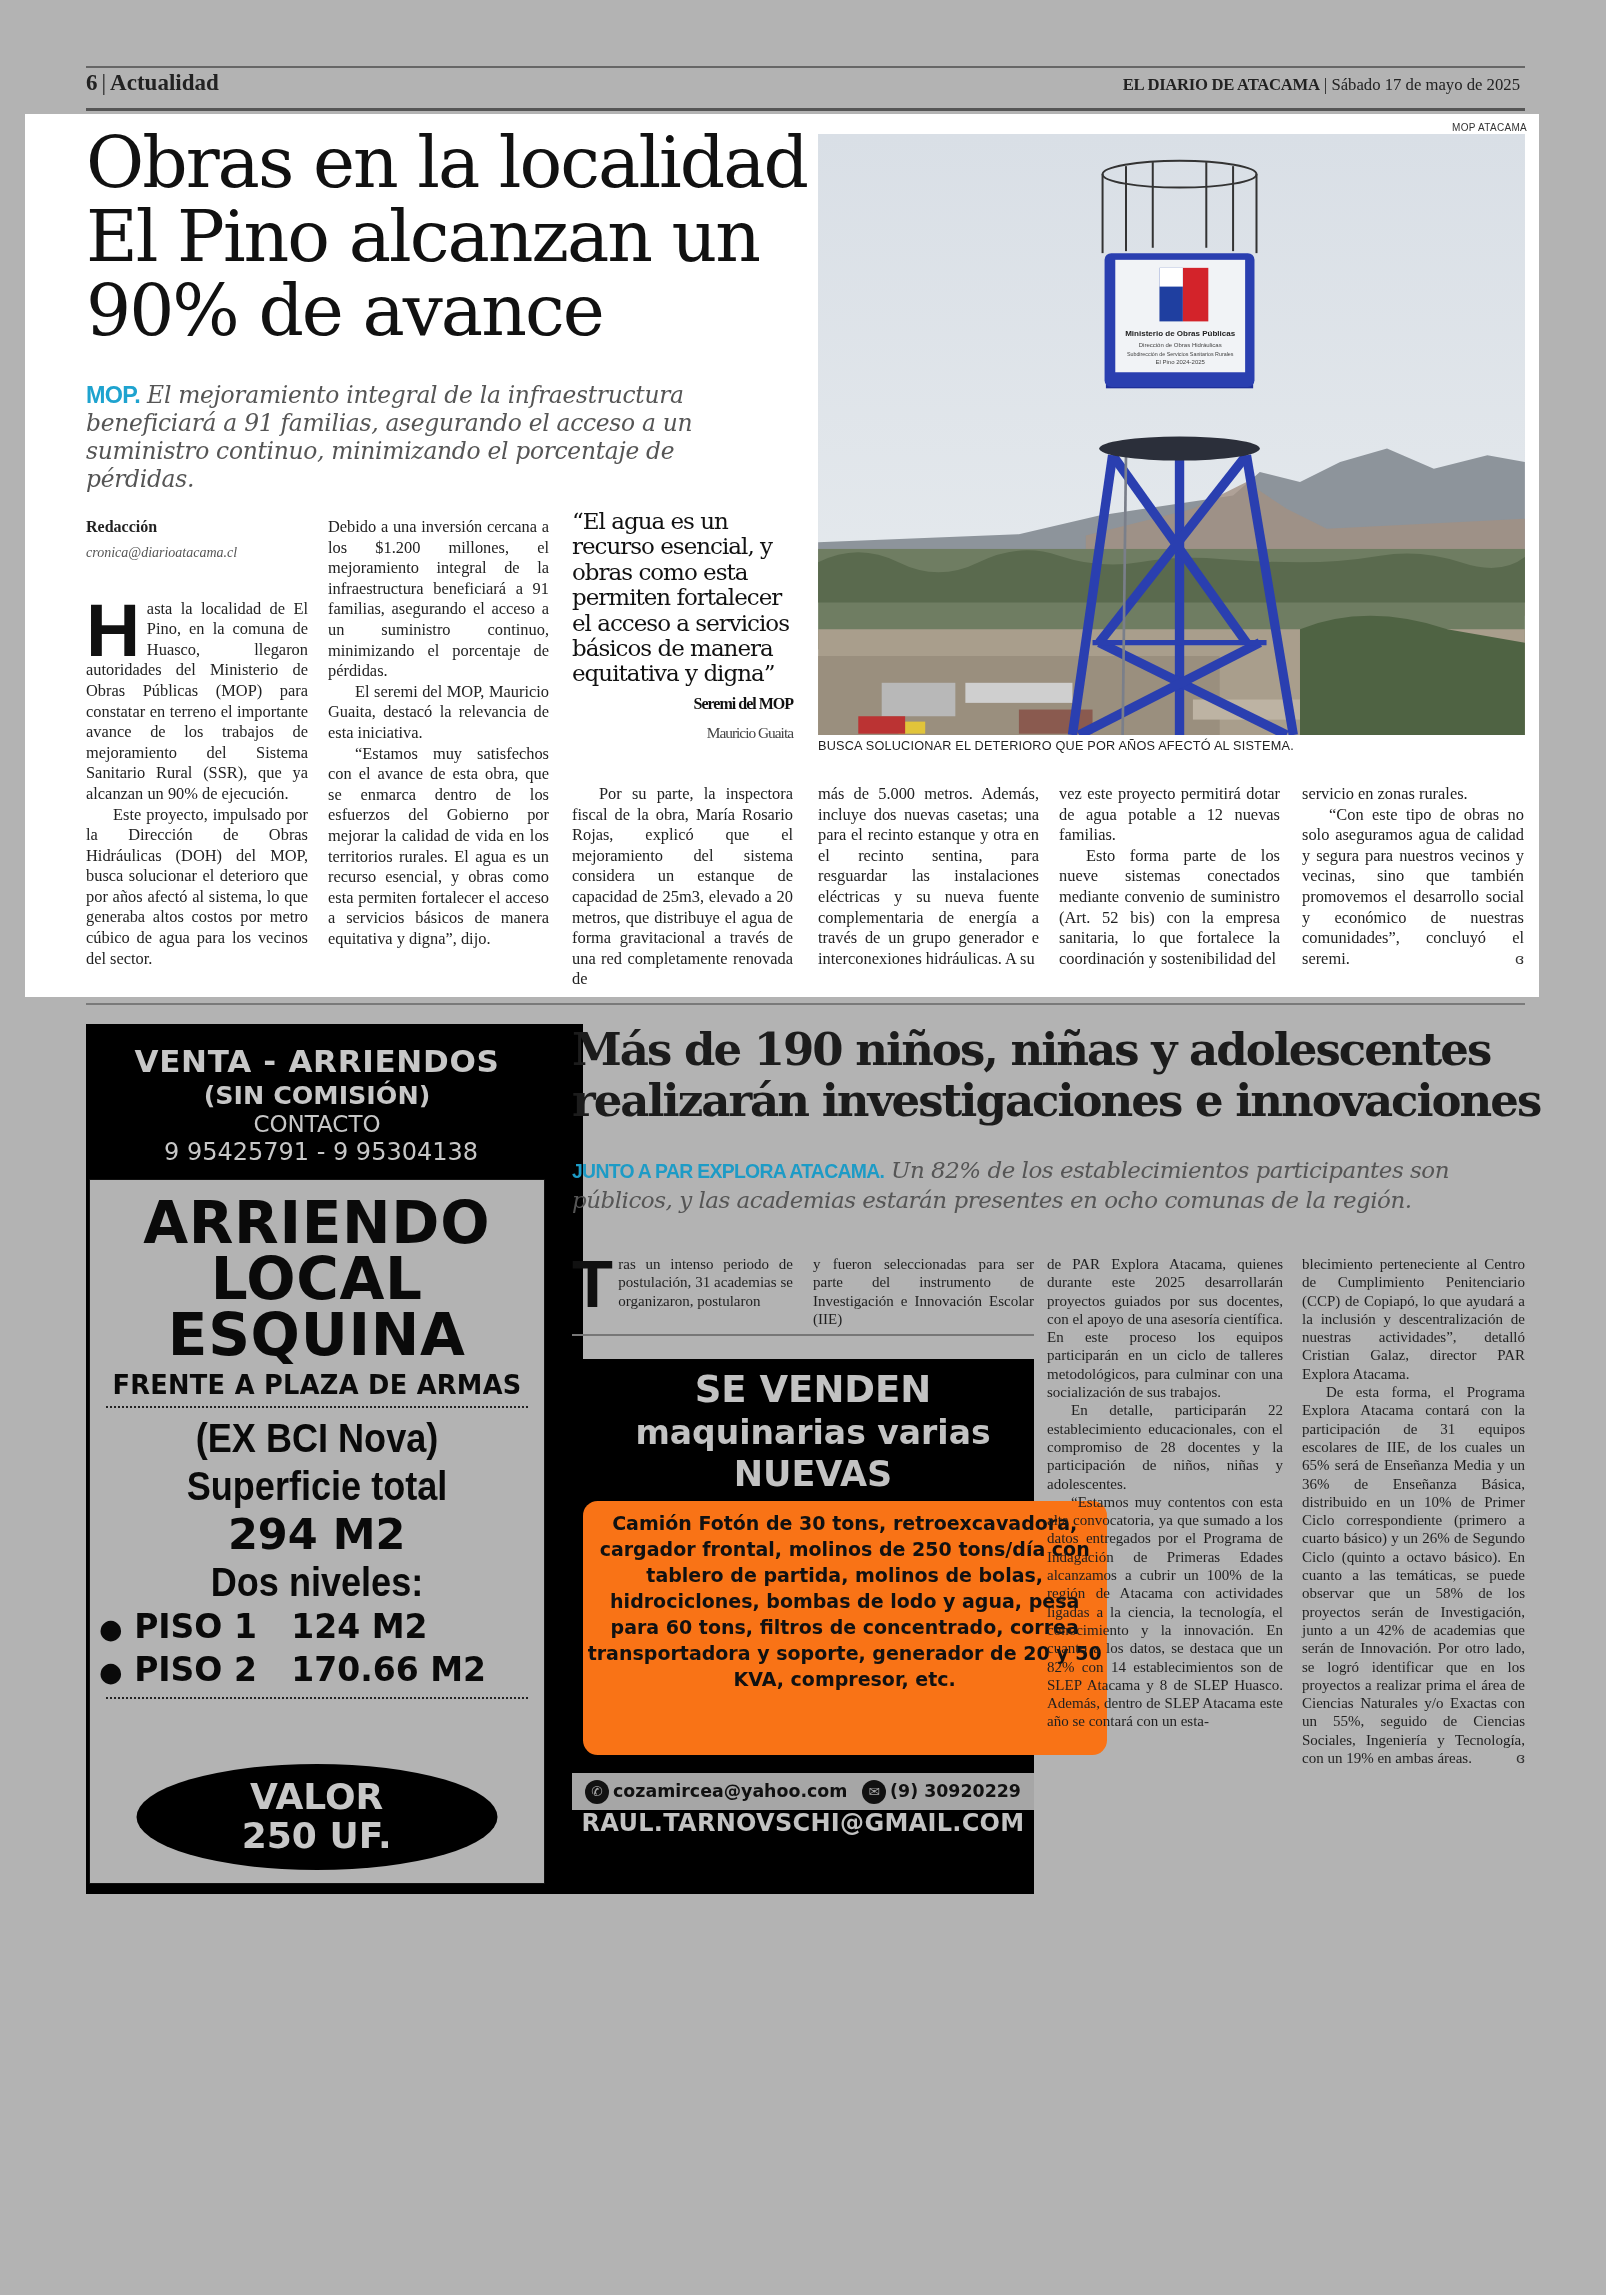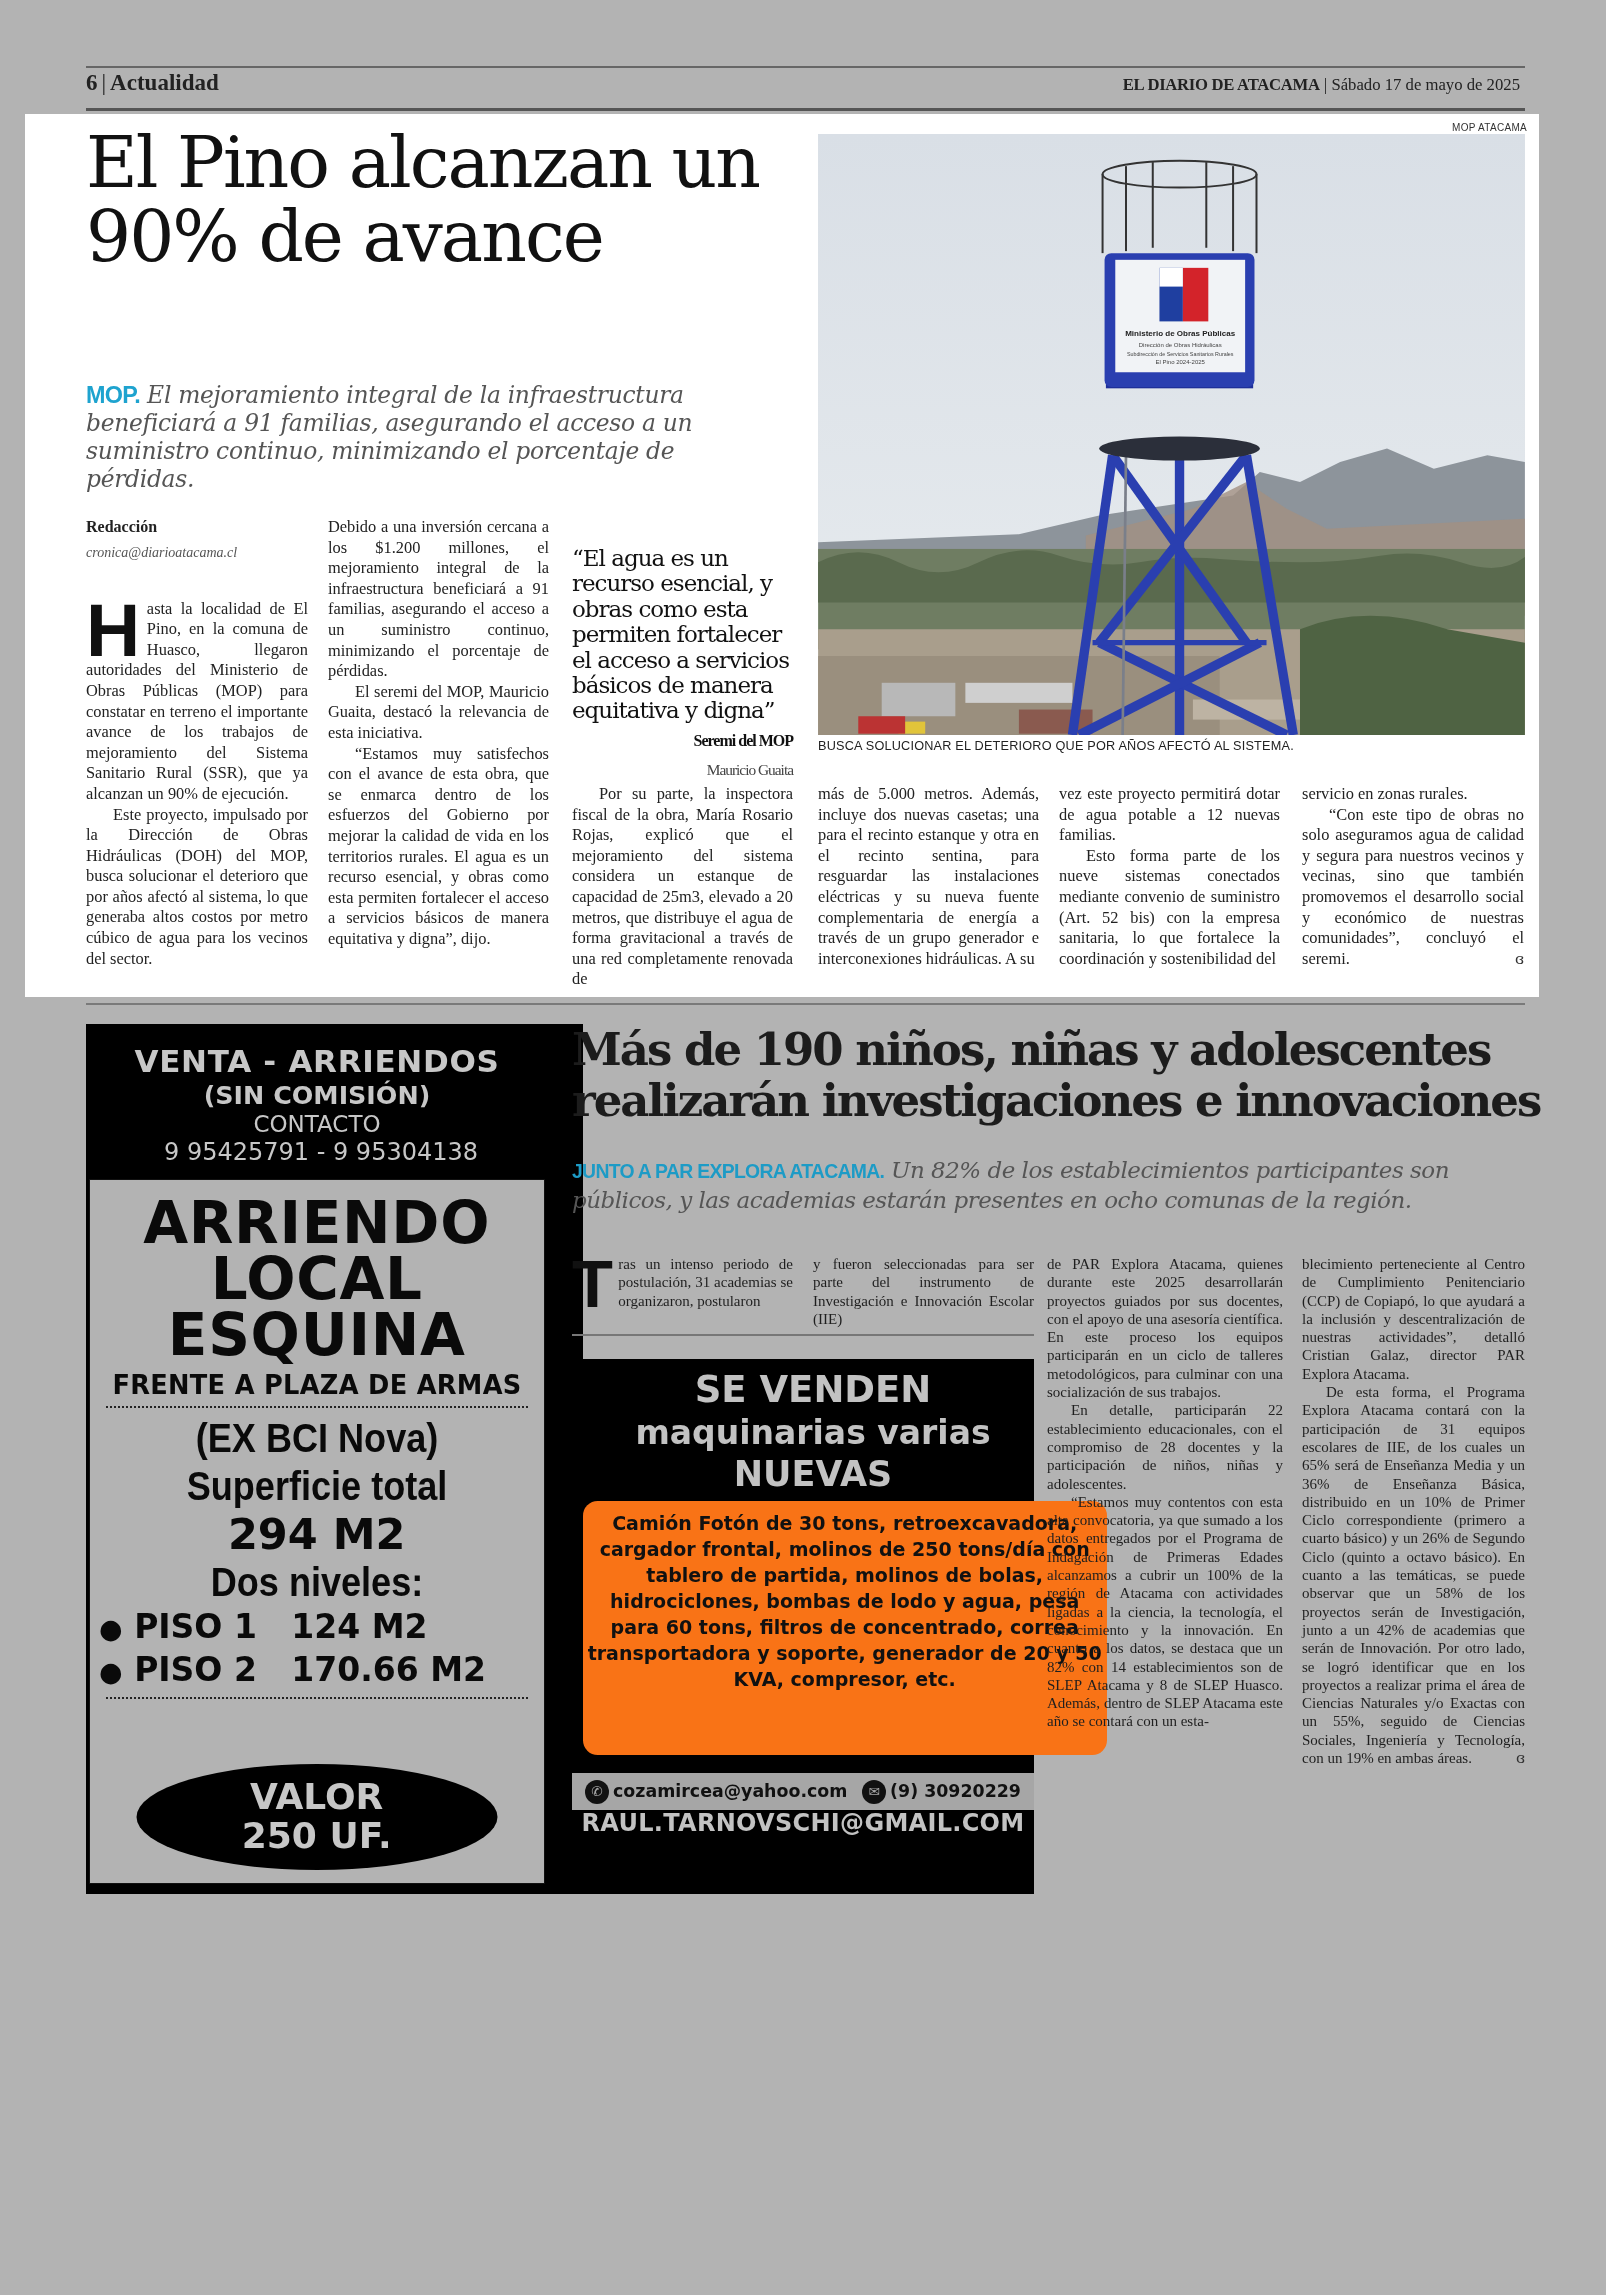--- a/index.html
+++ b/index.html
@@ -25,21 +25,21 @@
   .deck { left: 86px; top: 381px; width: 616px; font-family: "DejaVu Serif", serif; font-style: italic; font-size: 23.4px; line-height: 28px; color: #555; letter-spacing: -0.3px; }
   .kicker { font-family: "Liberation Sans", sans-serif; font-style: normal; font-weight: bold; color: #1ea3cf; letter-spacing: -0.7px; }
 
   .col { position: absolute; font-family: "Liberation Serif", serif; font-size: 16.4px; line-height: 20.6px; color: #222; text-align: justify; hyphens: manual; }
   .col p { text-indent: 0; }
   .col p + p { text-indent: 27px; }
   .byline-name { font-family: "Liberation Serif", serif; font-weight: bold; font-size: 16px; color: #222; }
   .byline-mail { font-family: "Liberation Serif", serif; font-style: italic; font-size: 14px; color: #555; margin-top: 5.4px; }
   .dropcap { float: left; font-family: "Liberation Sans", sans-serif; font-weight: bold; font-size: 75px; line-height: 59px; margin: 2.7px 6.7px 0 0; color: #111; }
 
-  .pullquote { left: 572px; top: 509px; width: 221px; font-family: "DejaVu Serif", serif; font-size: 23px; line-height: 25.4px; color: #111; letter-spacing: -1px; margin-top: 37px; }
+  .pullquote { left: 572px; top: 509px; width: 221px; font-family: "DejaVu Serif", serif; font-size: 23px; line-height: 25.4px; color: #111; letter-spacing: -1px; }
   .pq-role { right: 0; text-align: right; font-family: "Liberation Serif", serif; font-weight: bold; font-size: 16px; margin-top: 4px; }
   .pq-name { text-align: right; font-family: "Liberation Serif", serif; font-size: 15.4px; color: #444; margin-top: 4px; }
 
   .photo { left: 818px; top: 134px; width: 707px; height: 601px; overflow: hidden; background: #dfe4e8; }
   .caption { left: 818px; top: 739px; font-family: "Liberation Sans", sans-serif; font-size: 12.7px; color: #222; letter-spacing: 0.2px; }
   .endmark { font-family: "DejaVu Serif", serif; float: right; font-size: 14.7px; color: #333; }
 
   
   .ad1 { left: 86px; top: 1024px; width: 497px; height: 870px; background: #000; }
   .ad1-top { position: absolute; left: 0; top: 0; width: 462px; height: 155px; text-align: center; color: #c7c7c7; font-family: "DejaVu Sans", sans-serif; font-weight: bold; }
@@ -87,20 +87,21 @@
   <span> | </span>
   <span>Sábado 17 de mayo de 2025</span>
 </div>
 <div class="rule" style="left:86px; top:108px; width:1439px; height:2.7px; background:#555;"></div>
 
 <div class="abs panel"></div>
 
 <div class="abs photo-credit">MOP ATACAMA</div>
 
 <h1 class="abs headline">
+  <div>Obras en la localidad</div>
   <div>El Pino alcanzan un</div>
   <div>90% de avance</div>
 </h1>
 
 <div class="abs deck">
   <span class="kicker">MOP.</span><span> El mejoramiento integral de la infraestructura beneficiará a 91 familias, asegurando el acceso a un suministro continuo, minimizando el porcentaje de pérdidas.</span>
 </div>
 
 <div class="col" style="left:86px; top:517px; width:222px;">
   <div class="byline-name">Redacción</div>

